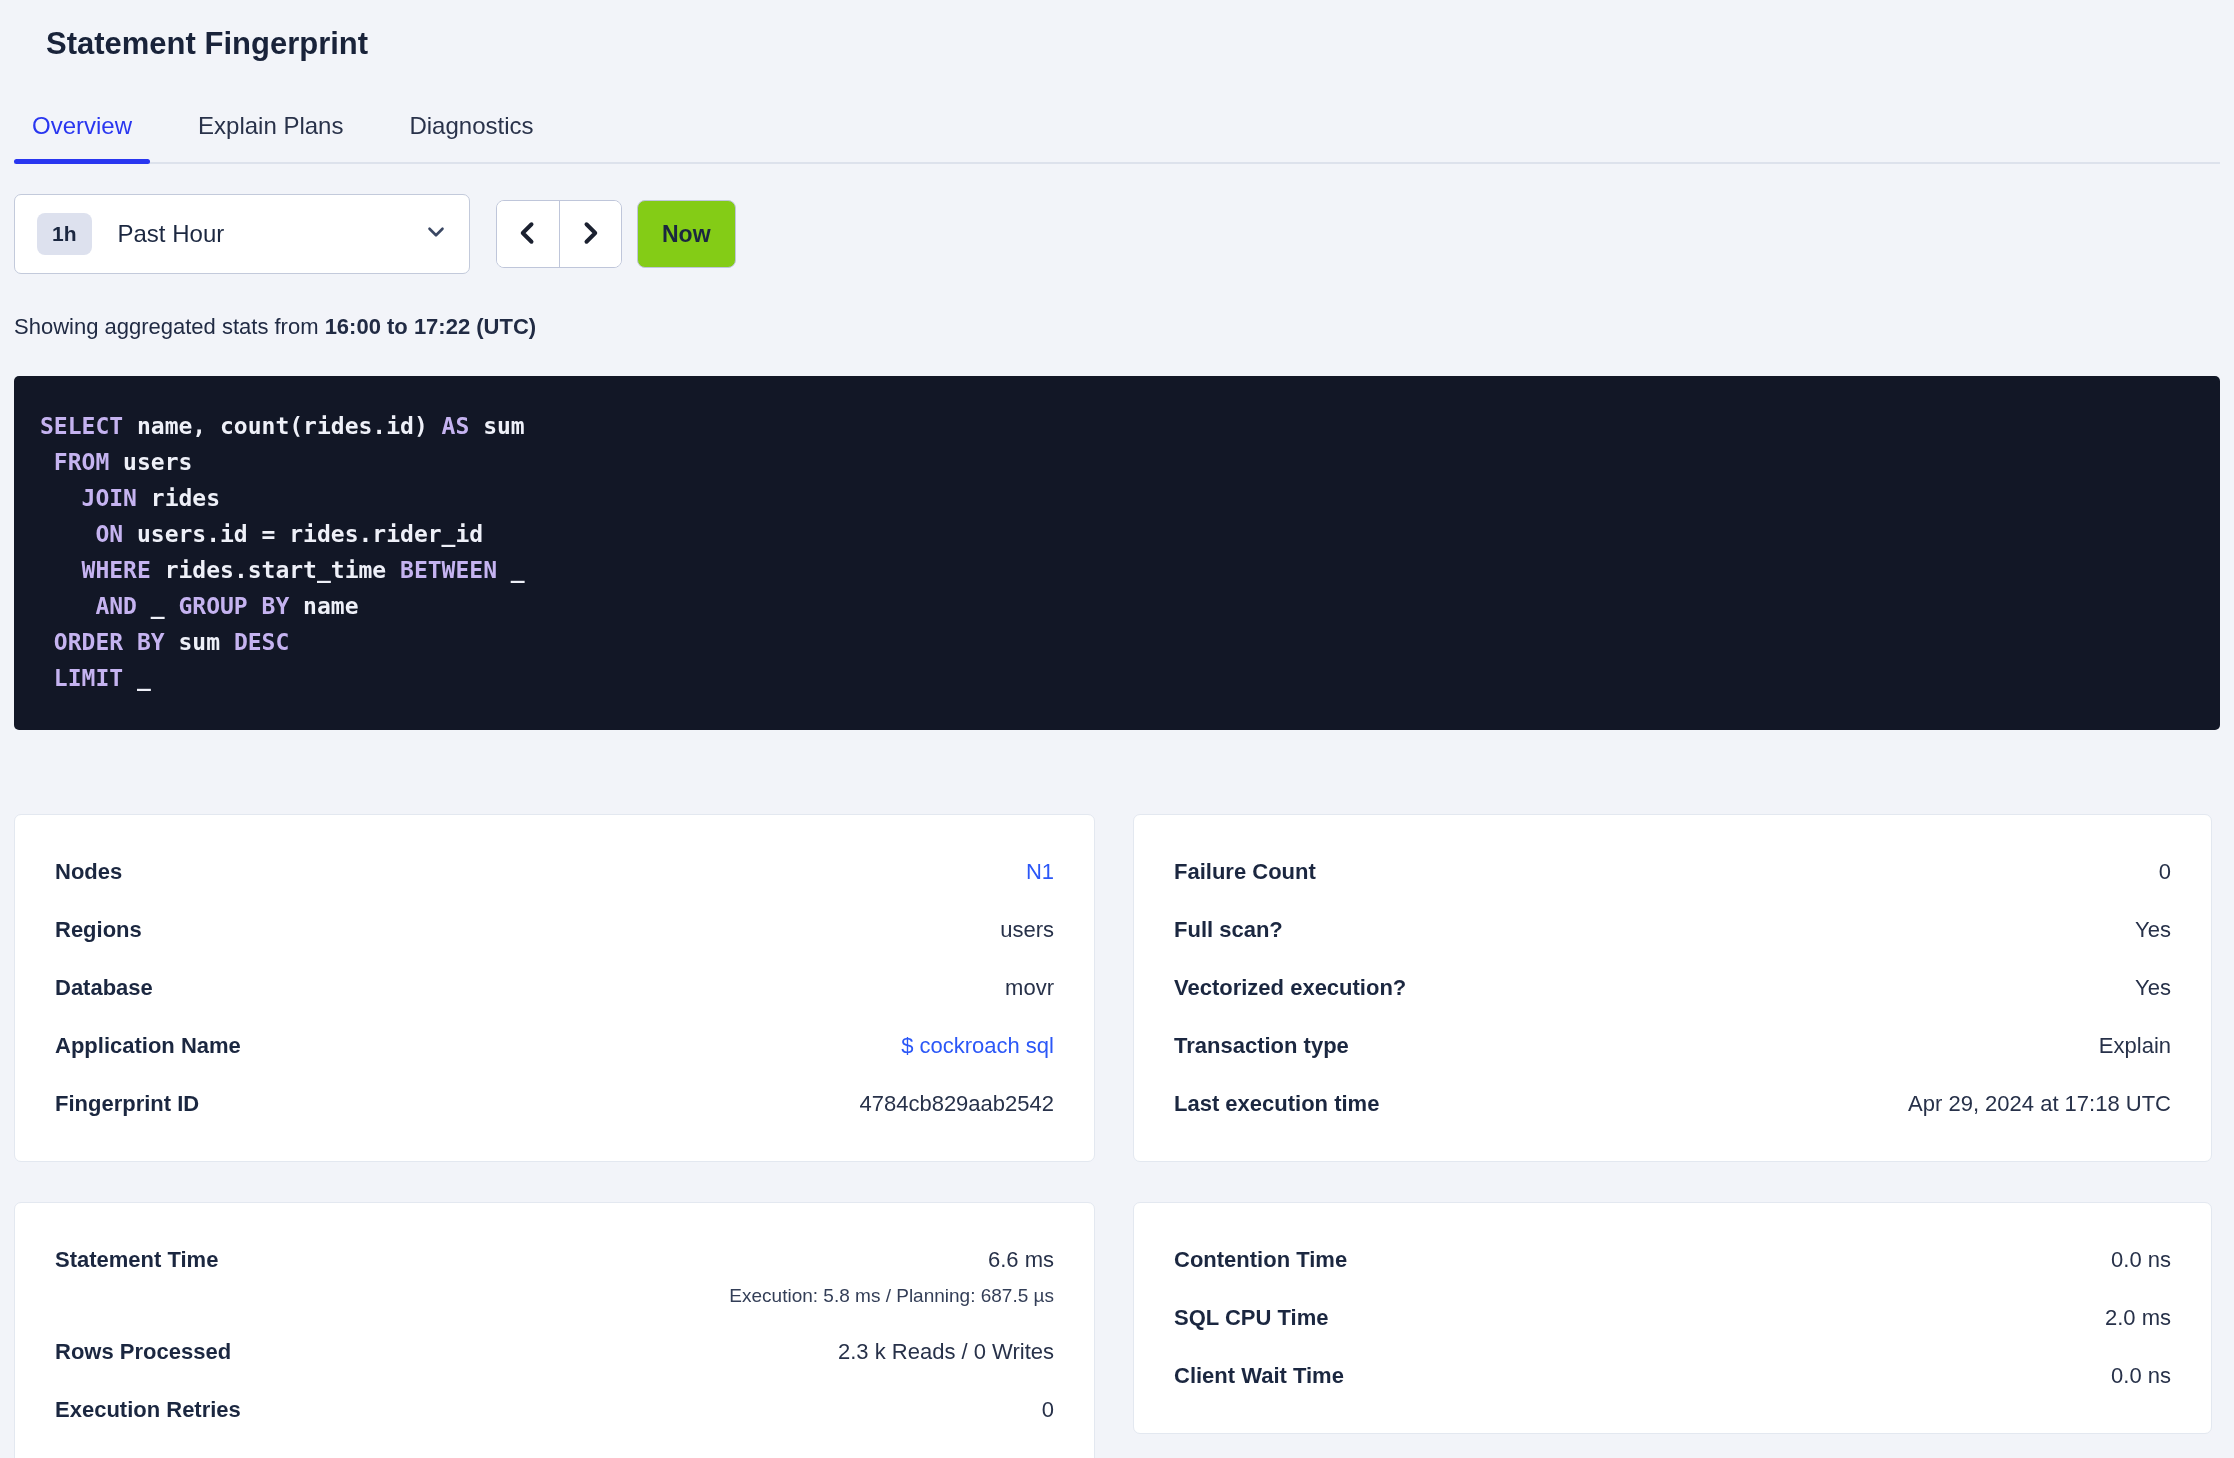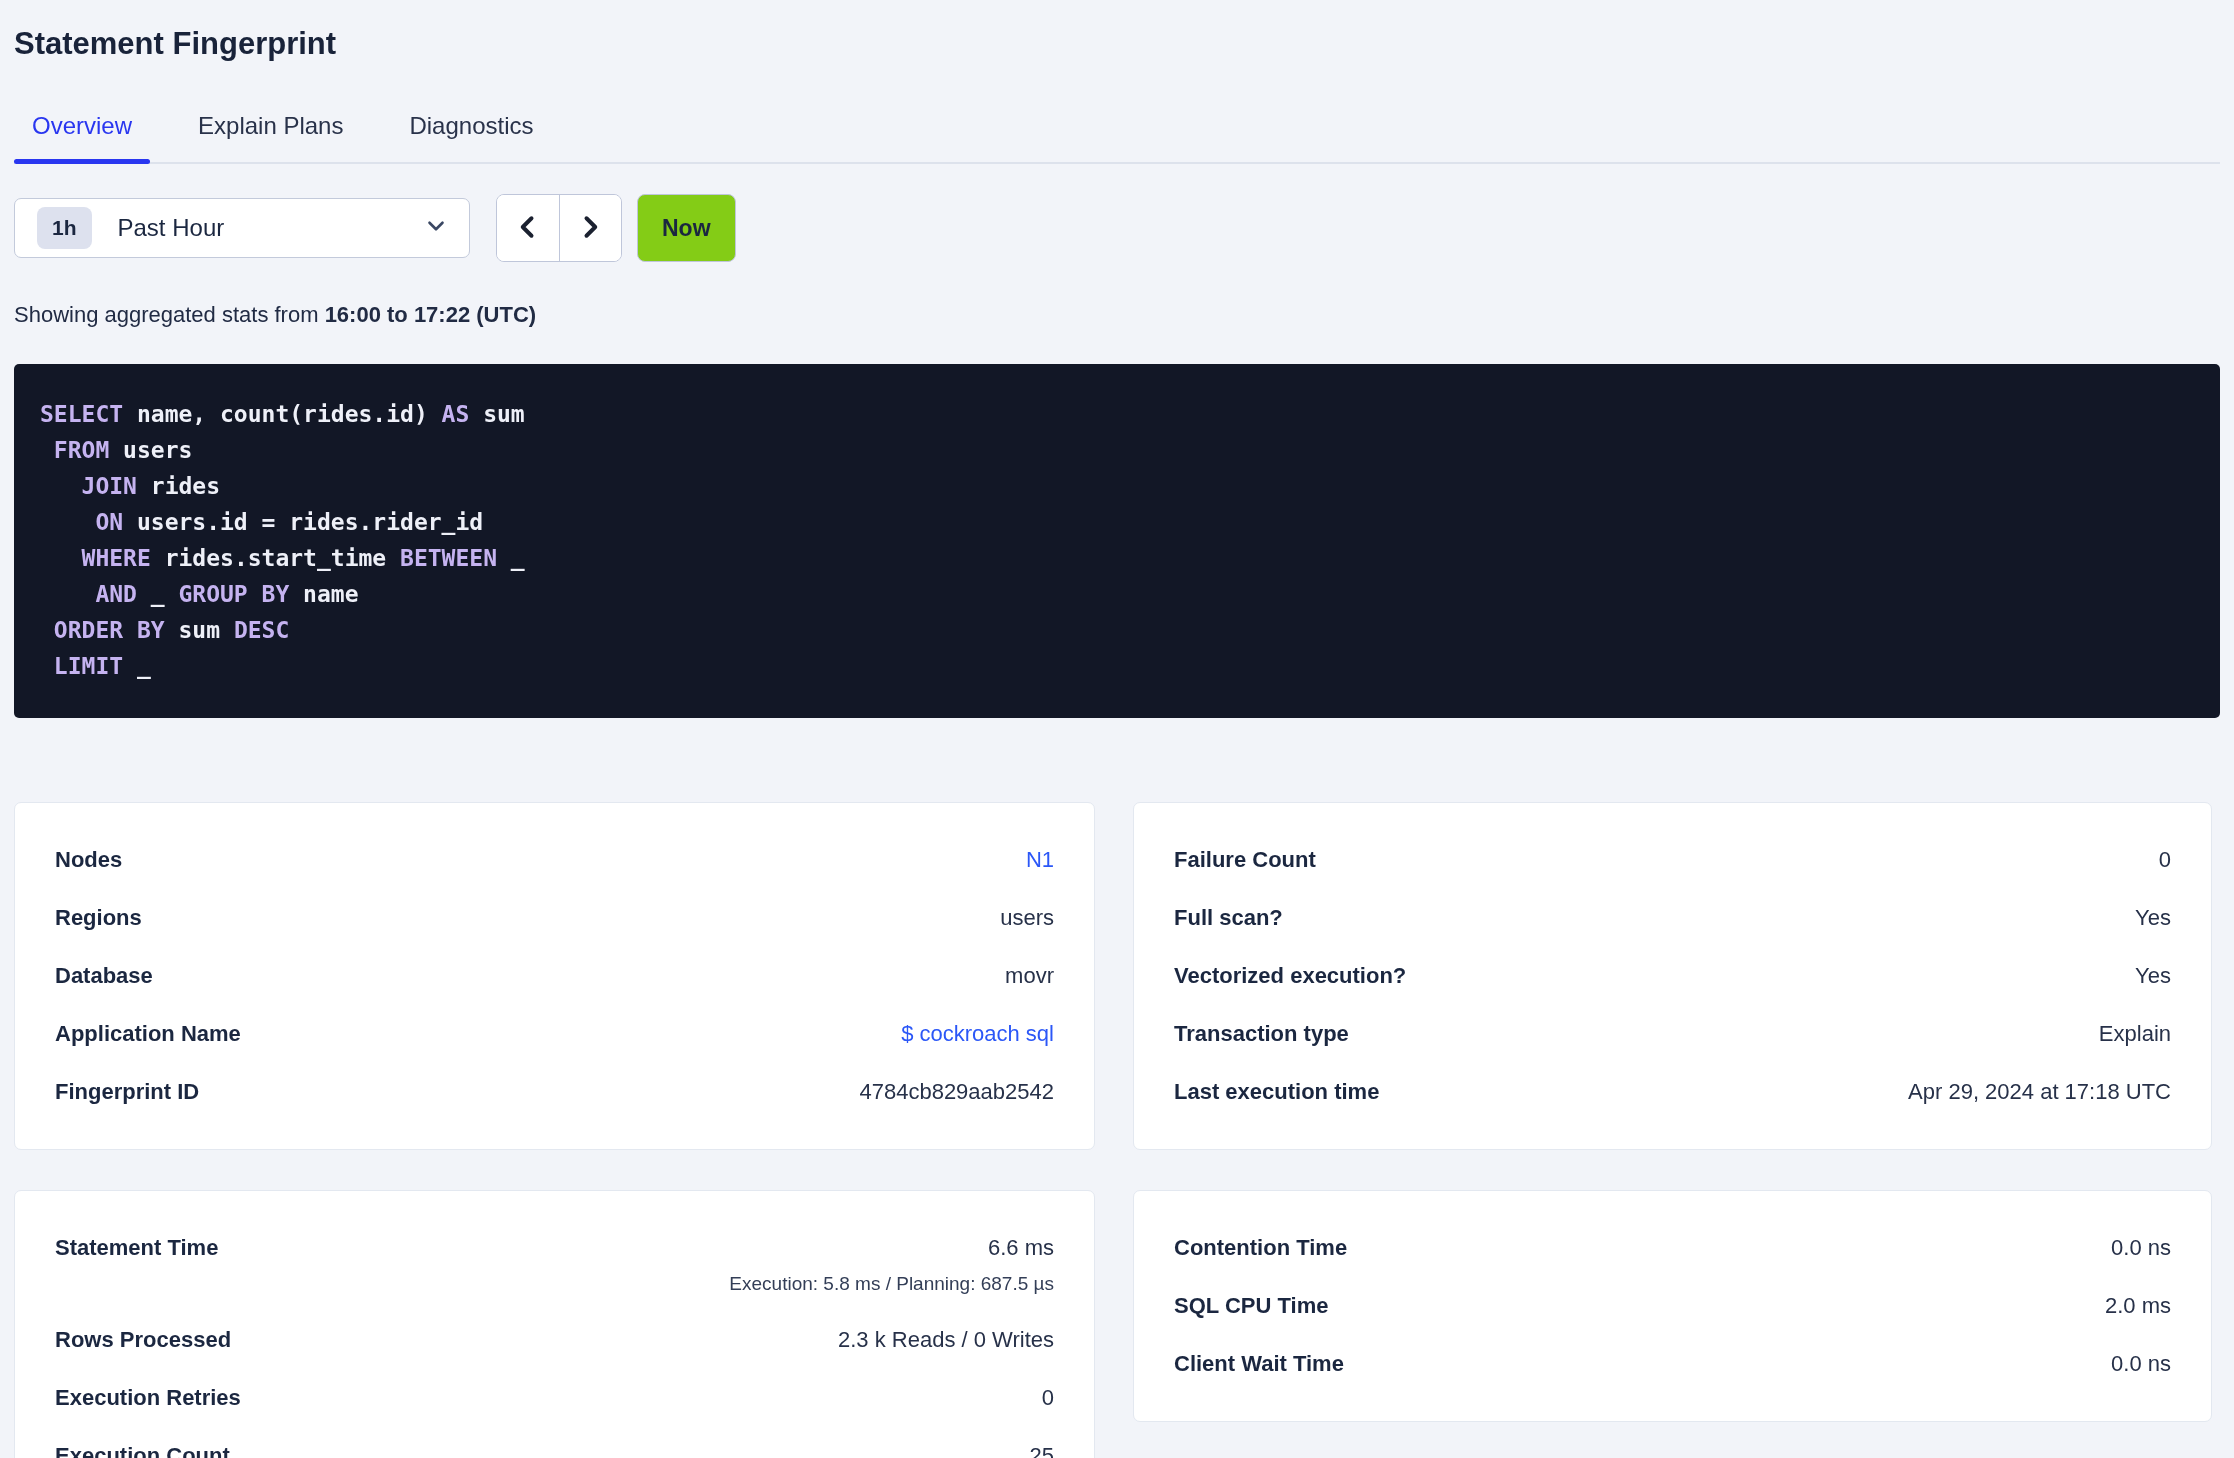--- a/index.html
+++ b/index.html
@@ -10,20 +10,21 @@
     color:#212b44;
   }
   .container { padding:0 14px; }
 
   
   .page-title {
     padding-top:26px;
     font-size:31px;
     font-weight:700;
     color:#19233a;
+    margin-left:32px;
   }
 
   
   .tab-bar {
     margin-top:30px;
     display:flex;
     border-bottom:2px solid #dde2ec;
   }
   .tab {
     font-size:24px;
@@ -44,21 +45,21 @@
     background:var(--accent,#2936f0);
   }
 
   
   .time-row {
     margin-top:30px;
     display:flex;
     align-items:center;
   }
   .time-select {
-    width:456px; height:60px;
+    width:456px; height:80px;
     background:#fff;
     border:1px solid #c3cadb;
     border-radius:7px;
     display:flex;
     align-items:center;
     padding:0 20px 0 22px;
     cursor:pointer;
   }
   .range-badge {
     background:#dde1ee;

